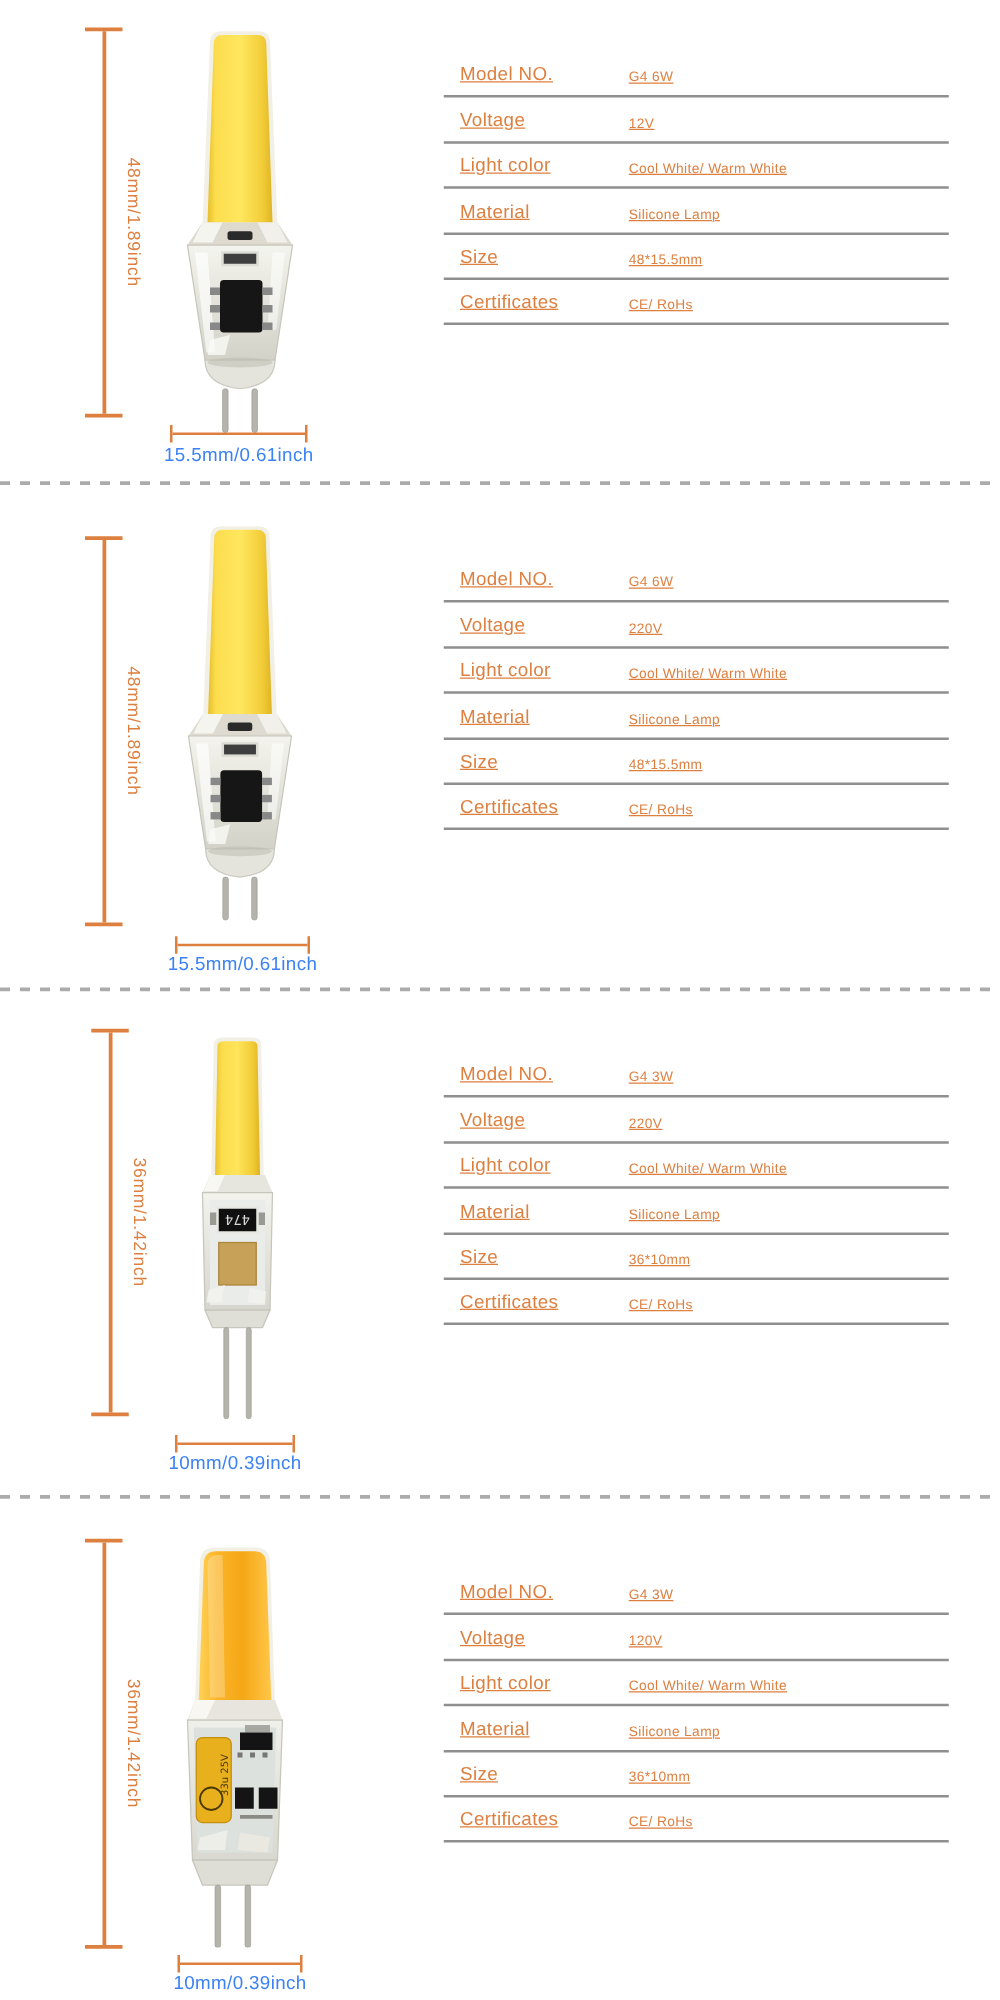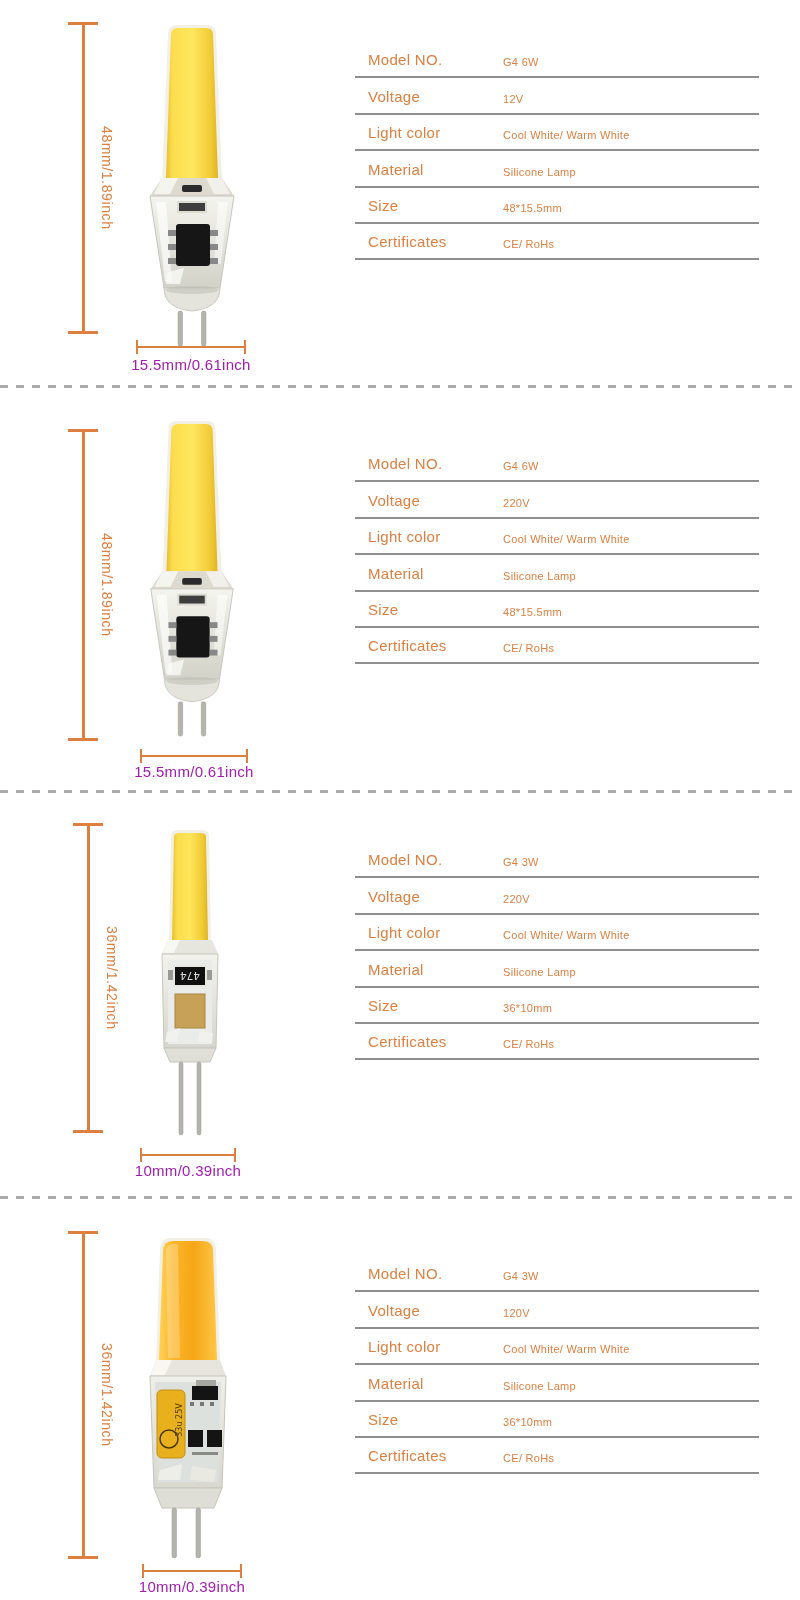--- a/index.html
+++ b/index.html
@@ -15,25 +15,25 @@
   .dim-v { position:absolute; display:flex; }
   .dim-v-line { width:30px; display:flex; flex-direction:column; align-items:center; }
   .dim-cap { width:30px; height:3px; background:#dd7f3f; }
   .dim-stem { width:3px; flex:1; background:#dd7f3f; }
   .dim-v-label { writing-mode:vertical-rl; align-self:center; margin-left:1px;
                  color:#dd7f3f; font-size:14px; letter-spacing:0.6px; white-space:nowrap; }
 
   
   .dim-h { position:absolute; height:14px; border-left:2px solid #dd7f3f; border-right:2px solid #dd7f3f; }
   .dim-h::after { content:""; position:absolute; left:0; right:0; top:6px; border-top:2px solid #dd7f3f; }
-  .dim-h-label { position:absolute; color:#a21caf; font-size:15px; letter-spacing:0.3px;
+  .dim-h-label { position:absolute; color:#3b82f6; font-size:15px; letter-spacing:0.3px;
                  text-align:center; white-space:nowrap; }
 
   
-  .spec-table { position:absolute; width:404px; color:#dd7f3f; }
+  .spec-table { position:absolute; width:404px; color:#dd7f3f;text-decoration:underline; }
   .spec-row { height:36.4px; display:flex; align-items:flex-end; padding-bottom:8px;
               border-bottom:2px solid #8f8f8f; }
   .spec-label { margin-left:13px; width:135px; font-size:15px; letter-spacing:0.3px; }
   .spec-value { font-size:11px; letter-spacing:0.3px; white-space:nowrap; }
 
   .bulb { position:absolute; }
 </style>
 </head>
 <body>
 

